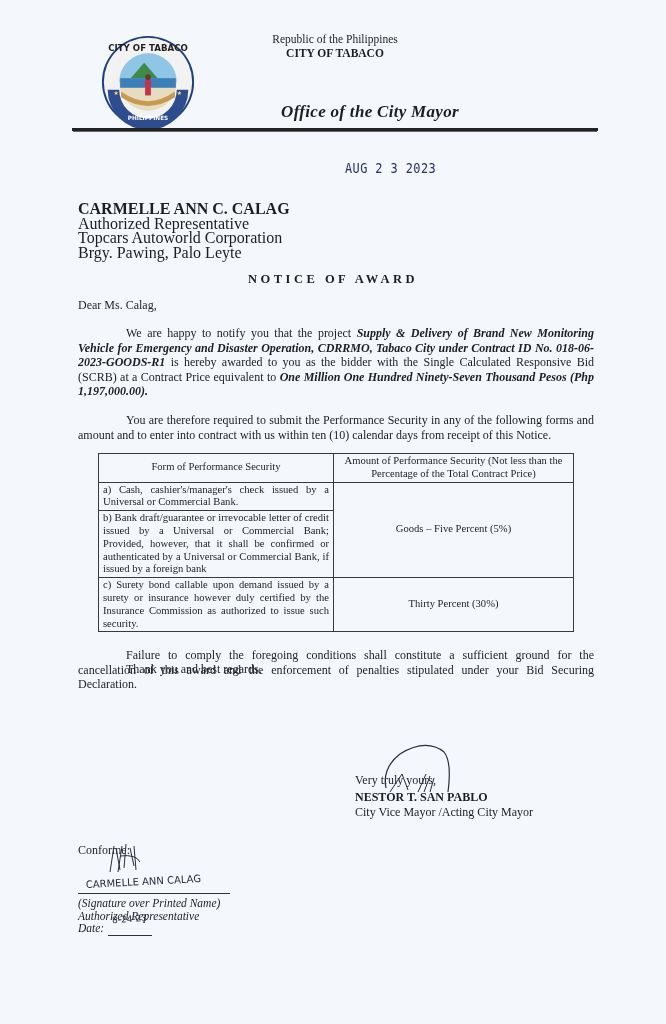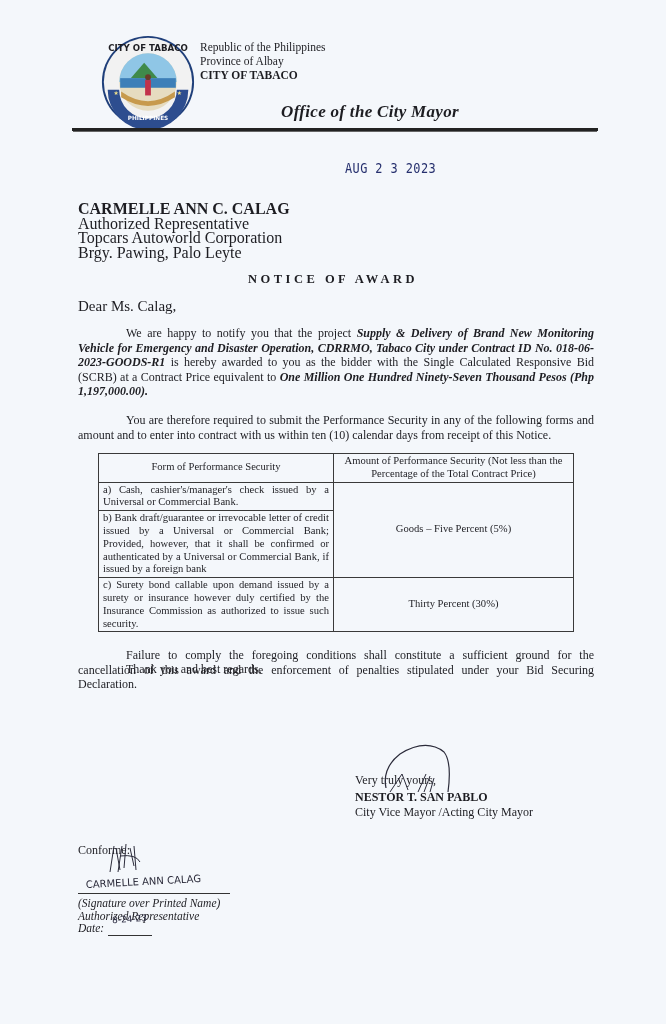--- a/index.html
+++ b/index.html
@@ -5,29 +5,29 @@
   html, body { margin: 0; padding: 0; }
   body {
     width: 666px; height: 1024px; overflow: hidden;
     background: #f4f7fb;
     font-family: "Liberation Serif", "DejaVu Serif", serif;
     color: #1d1d22;
     position: relative;
   }
   .page { position: absolute; left: 0; top: 0; width: 666px; height: 1024px; }
   .seal { position: absolute; left: 100px; top: 34px; width: 96px; height: 96px; }
-  .letterhead { position: absolute; left: 200px; top: 40px; width: 270px; text-align: left; font-size: 11.5px; line-height: 14px; }
+  .letterhead { position: absolute; left: 200px; top: 32px; width: 270px; text-align: center; font-size: 11.5px; line-height: 14px; }
   .letterhead .city { font-weight: bold; }
   .office-title { position: absolute; left: 200px; top: 102px; width: 340px; text-align: center; font-size: 17px; font-weight: bold; font-family: "Liberation Serif", serif; letter-spacing: 0.3px; font-style: italic; }
   .rule { position: absolute; left: 72px; top: 128px; width: 526px; height: 3px; background: #222; box-shadow: 0 2px 0 -1px #666; }
   .stamp-date { position: absolute; left: 345px; top: 160px; font-family: "DejaVu Sans Mono", monospace; font-size: 14px; color: #26306e; letter-spacing: 0.5px; transform: scaleX(0.85); transform-origin: left; }
   .addressee { position: absolute; left: 78px; top: 202px; font-size: 16px; line-height: 14.5px; }
   .addressee .name { font-weight: bold; }
   .notice-title { position: absolute; left: 0; width: 666px; top: 272px; text-align: center; font-weight: bold; font-size: 12.5px; letter-spacing: 3.5px; }
-  .salutation { position: absolute; left: 78px; top: 298px; font-size: 15px; }
+  .salutation { position: absolute; left: 78px; top: 298px; font-size: 12px; }
   .para { position: absolute; left: 78px; width: 516px; font-size: 12px; line-height: 14.6px; text-align: justify; }
   .para .indent { display: inline-block; width: 48px; }
   .p1 { top: 326px; }
   .p2 { top: 413px; }
   .p3 { top: 648px; }
   .p4 { top: 662px; }
   .bi { font-weight: bold; font-style: italic; }
   table.sec { position: absolute; left: 98px; top: 453px; width: 476px; border-collapse: collapse; font-size: 10.6px; line-height: 12.8px; border-radius: 26px; }
   table.sec td, table.sec th { border: 1px solid #3a3a3a; padding: 1px 4px; vertical-align: middle; }
   table.sec th { font-weight: normal; text-align: center; }
@@ -61,21 +61,20 @@
     <rect x="47" y="48" width="6" height="16" fill="#c2324a"></rect>
     <circle cx="50" cy="45" r="3" fill="#6b3b2a"></circle>
     <text x="50" y="18" text-anchor="middle" font-size="9" font-weight="bold" fill="#1d1d22" font-family="DejaVu Sans, sans-serif">CITY OF TABACO</text>
     <text x="50" y="90" text-anchor="middle" font-size="6" font-weight="bold" fill="#ffffff" font-family="DejaVu Sans, sans-serif">PHILIPPINES</text>
     <text x="14" y="64" font-size="6" fill="#f4e38a">★</text>
     <text x="80" y="64" font-size="6" fill="#f4e38a">★</text>
   </svg>
 
   <div class="letterhead">
     <div>Republic of the Philippines</div>
-    <div>Province of Albay</div>
     <div class="city">CITY OF TABACO</div>
   </div>
   <div class="office-title">Office of the City Mayor</div>
   <div class="rule"></div>
 
   <div class="stamp-date">AUG 2 3 2023</div>
 
   <div class="addressee">
     <div class="name">CARMELLE ANN C. CALAG</div>
     <div>Authorized Representative</div>

